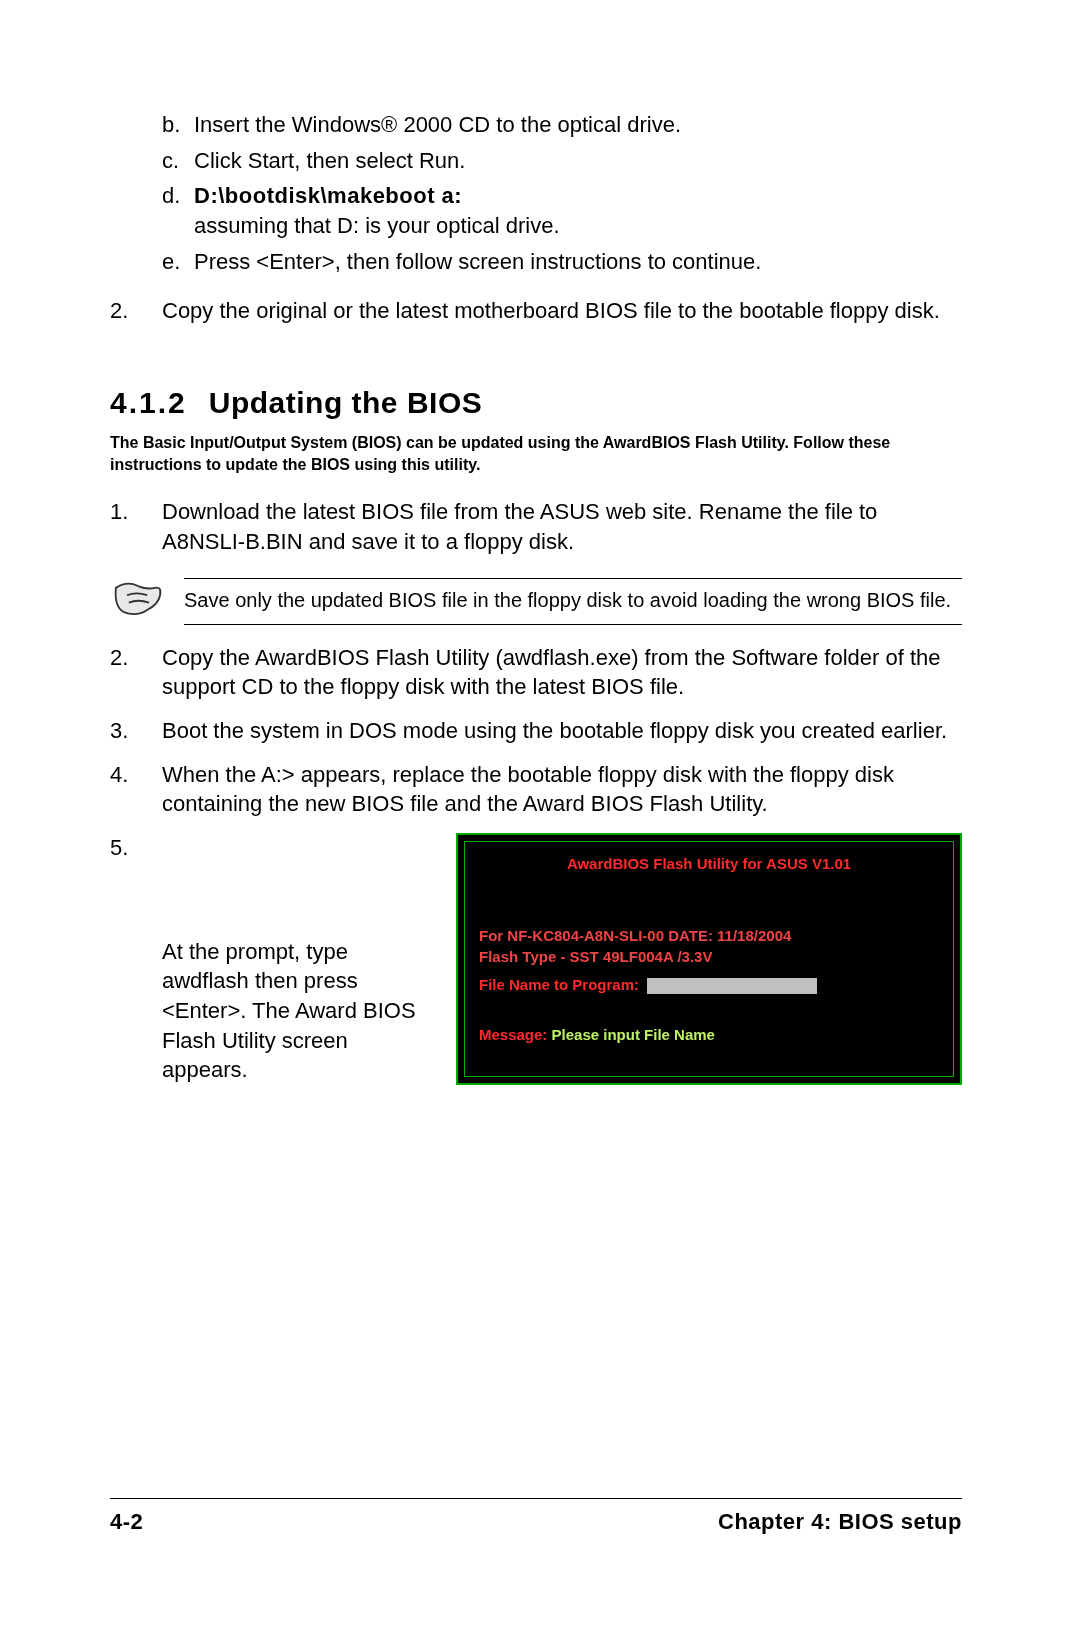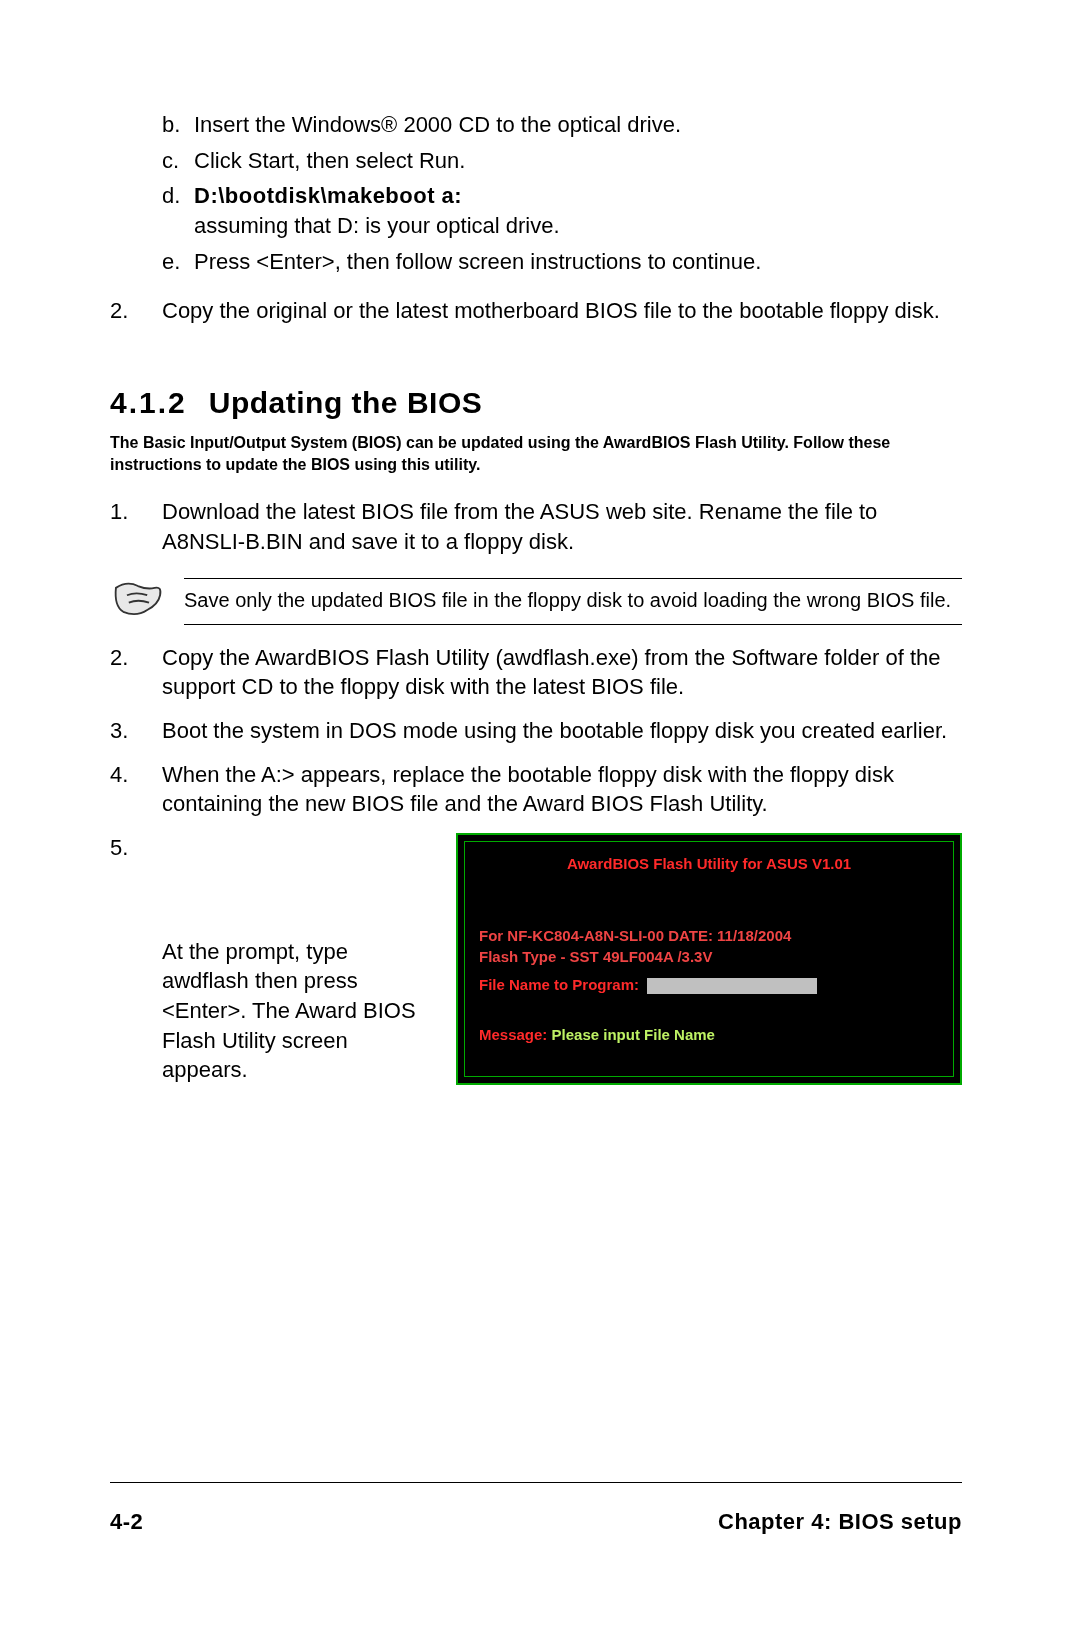--- a/index.html
+++ b/index.html
@@ -132,21 +132,21 @@
     height: 16px;
     vertical-align: middle;
     margin-left: 4px;
   }
   .footer {
     position: absolute;
     left: 110px;
     right: 118px;
     bottom: 92px;
     border-top: 1.5px solid #000;
-    padding-top: 26px;
+    padding-top: 10px;
     font-size: 22px;
     font-weight: bold;
     display: flex;
     justify-content: space-between;
     letter-spacing: 0.5px;
   }
 </style>
 </head>
 <body>
 

